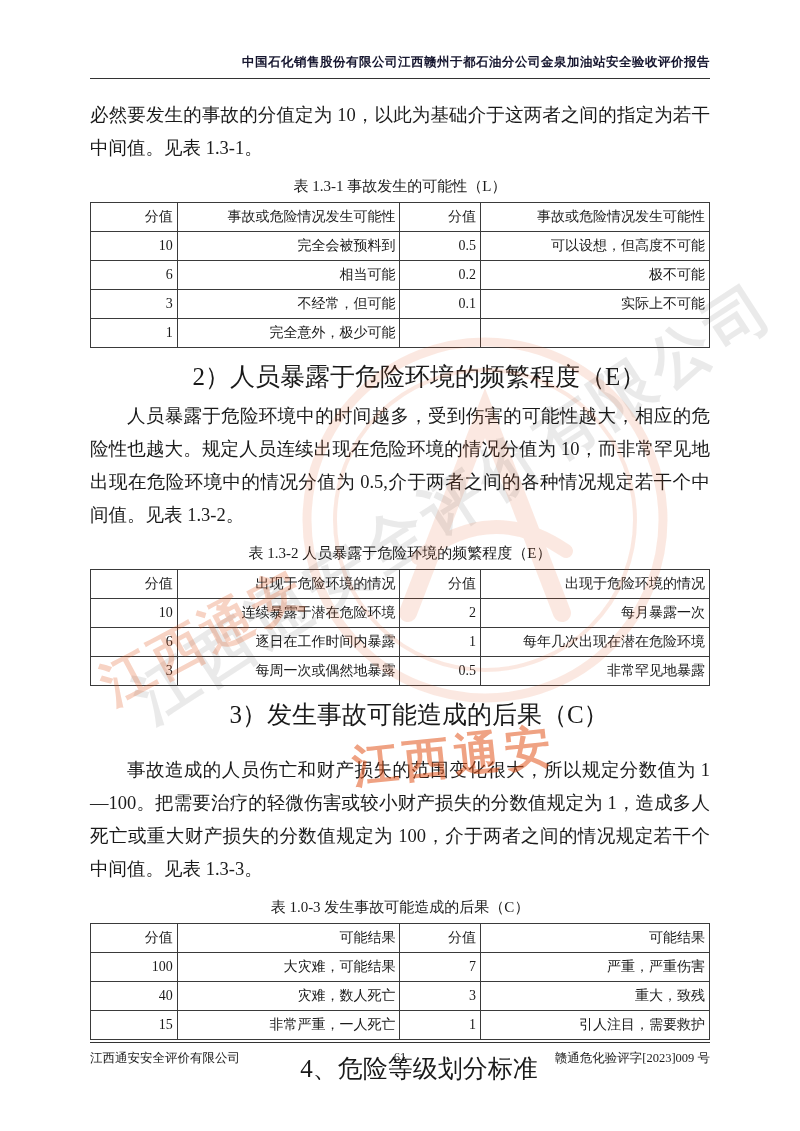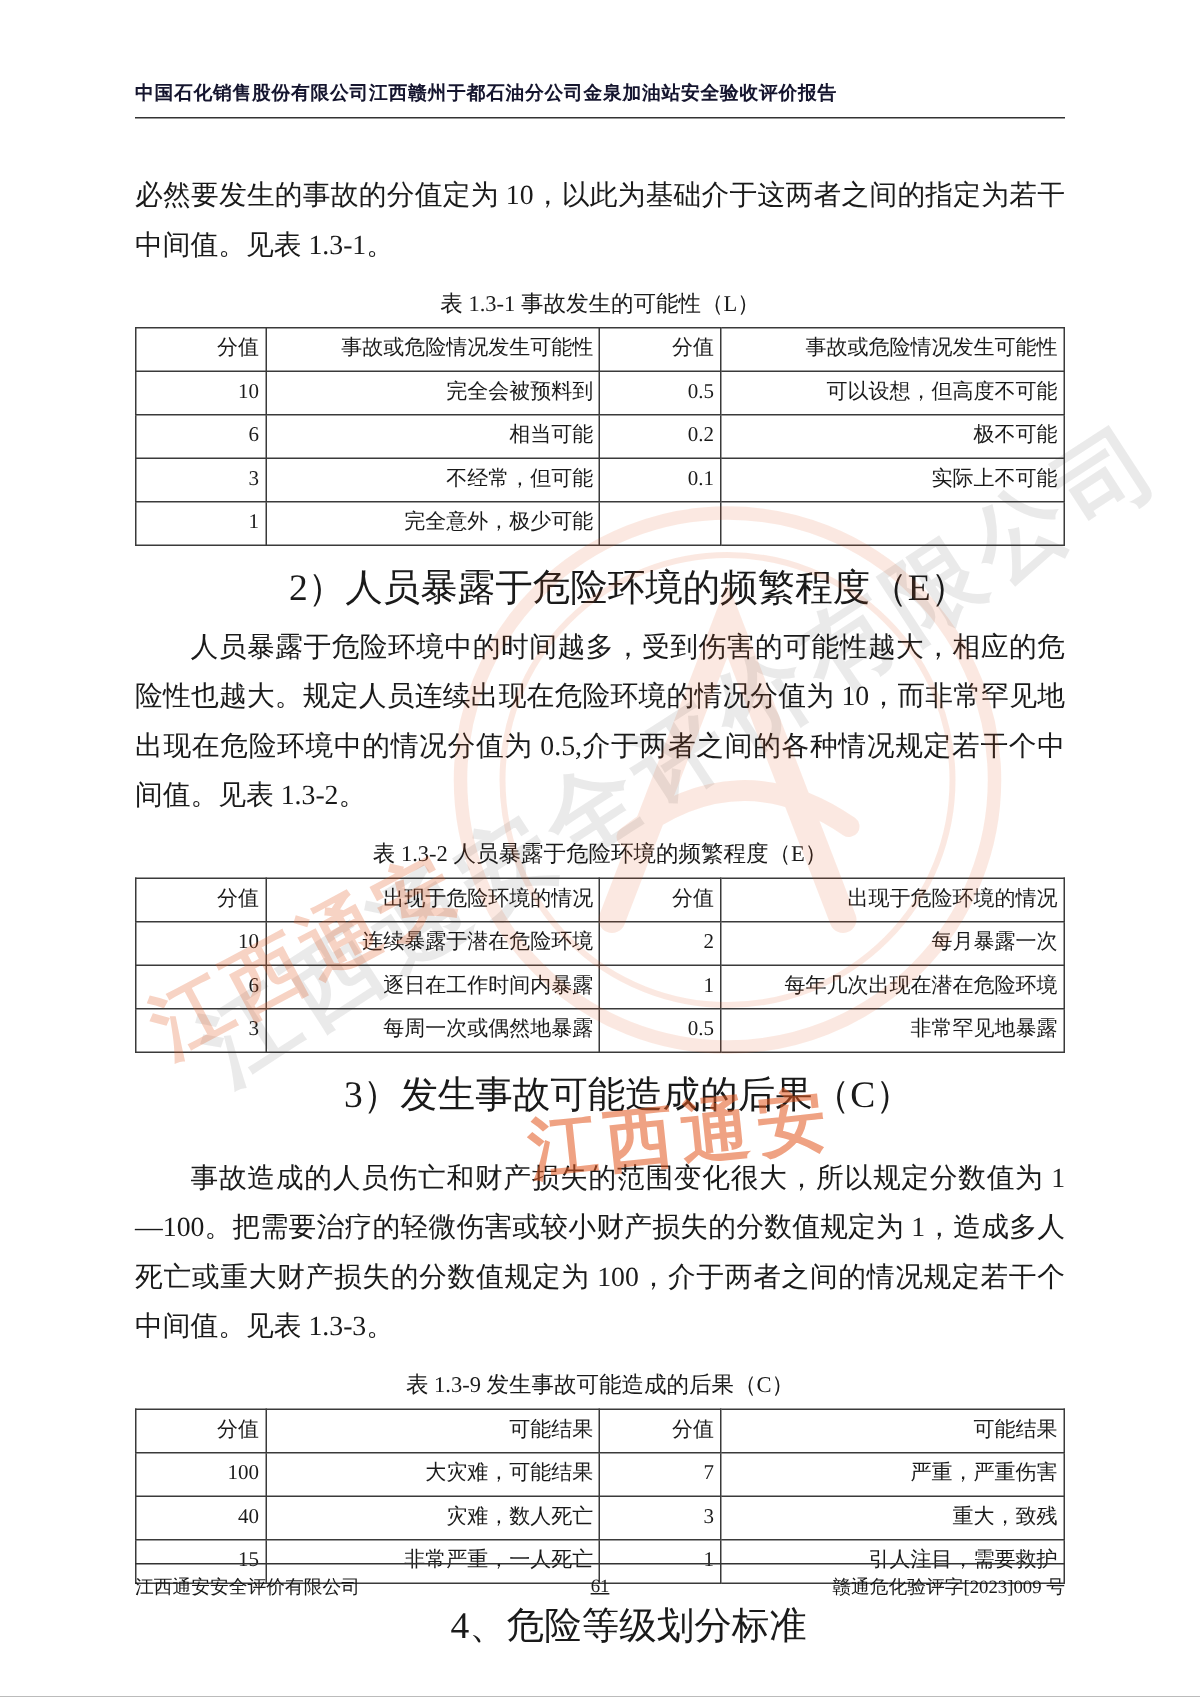--- a/index.html
+++ b/index.html
@@ -9,30 +9,30 @@
     width:800px; height:1131px;
     margin:0 auto;
     background:#ffffff;
     font-family:"Liberation Serif","DejaVu Serif",serif;
     color:#1a1a1a;
     overflow:hidden;
   }
   .content { position:relative; z-index:1; padding:0 90px; }
   .doc-header {
     padding-top:54px;
-    text-align:left;
+    text-align:right;
     font-size:12.5px;
     font-weight:bold;
     color:#15152e;
     border-bottom:1px solid #333;
     padding-bottom:7px;
     letter-spacing:0.5px;
   }
   .para {
-    margin-top:36px;
+    margin-top:20px;
     font-size:18.5px;
     line-height:33px;
     text-align:justify;
   }
   .para.indent { text-indent:2em; }
   .sub-heading {
     margin-top:14px;
     font-size:25px;
     line-height:30px;
     padding-left:38px;
@@ -205,21 +205,21 @@
             <td>0.5</td>
             <td>非常罕见地暴露</td>
           </tr>
         </tbody>
       </table>
 
     <div class="sub-heading">3）发生事故可能造成的后果（C）</div>
 
     <p class="para indent" style="margin-top:24px">事故造成的人员伤亡和财产损失的范围变化很大，所以规定分数值为 1—100。把需要治疗的轻微伤害或较小财产损失的分数值规定为 1，造成多人死亡或重大财产损失的分数值规定为 100，介于两者之间的情况规定若干个中间值。见表 1.3-3。</p>
 
-    <div class="tbl-caption">表 1.3-9  发生事故可能造成的后果（C）</div>
+    <div class="tbl-caption">表 1.0-3  发生事故可能造成的后果（C）</div>
     <table>
         <thead>
           <tr>
             <th>分值</th>
             <th>可能结果</th>
             <th>分值</th>
             <th>可能结果</th>
           </tr>
         </thead>
         <tbody>

